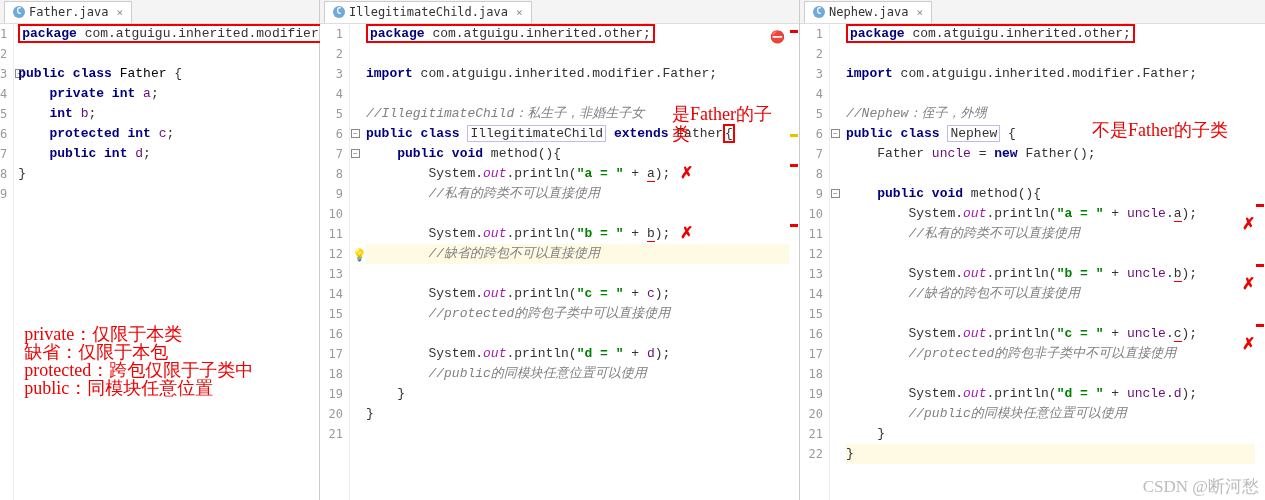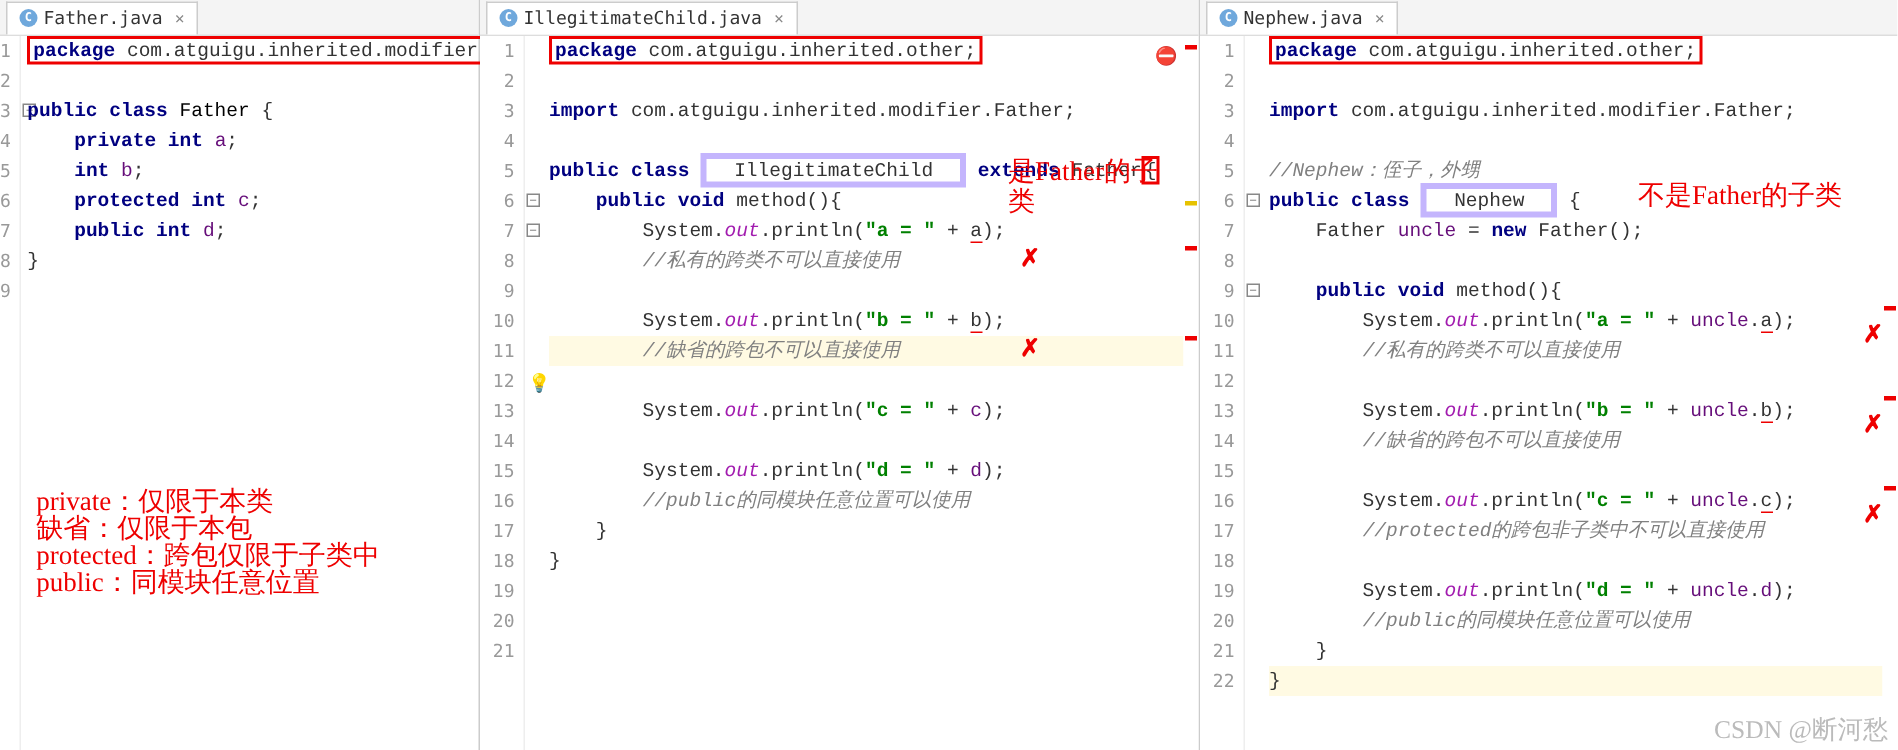--- a/index.html
+++ b/index.html
@@ -18,21 +18,21 @@
 .fold { position:absolute; left:1px; width:9px; height:9px; border:1px solid #888; font-size:8px; text-align:center; line-height:7px; color:#888; }
 .code { flex:1; font-family:Consolas,"Courier New",monospace; font-size:13px; line-height:20px; padding-left:4px; position:relative; }
 .code .line { height:20px; white-space:pre; }
 .kw { color:#000080; font-weight:bold; }
 .str { color:#008000; font-weight:bold; }
 .cmt { color:#808080; font-style:italic; }
 .field-i { color:#a21caf; font-style:italic; }
 .field { color:#660e7a; }
 .cls { color:#000; }
 .redbox { border:2px solid #e00; padding:0 2px; }
-.greybox { border:4px solid #c4b5fd; padding:0 18px; }
+.greybox { border:1px solid #c4b5fd; padding:0 2px; }
 .hl { background:#fffae3; }
 .anno { position:absolute; color:#e00; font-size:18px; font-family:"Microsoft YaHei"; }
 .xmark { position:absolute; color:#e00; font-size:16px; font-weight:bold; font-family:Arial; }
 .warn { position:absolute; color:#e00; font-size:12px; }
 .bulb { position:absolute; color:#e6c200; font-size:12px; }
 .watermark { position:absolute; bottom:2px; right:6px; color:#bbb; font-size:17px; font-family:"Microsoft YaHei"; }
 .underline-wavy { border-bottom:1px solid #e00; }
 .err-strip { width:10px; background:#fff; position:relative; }
 .err-mark { position:absolute; right:1px; width:8px; height:3px; }
 </style>
@@ -115,29 +115,31 @@
         </div>
         <div class="fold-col">
           <div class="fold" style="top: 105px;">−</div>
           <div class="fold" style="top: 125px;">−</div>
         </div>
         <div class="code">
           <div class="line"><span class="redbox"><span class="kw">package</span> com.atguigu.inherited.other;</span></div>
           <div class="line">&nbsp;</div>
           <div class="line"><span class="kw">import</span> com.atguigu.inherited.modifier.Father;</div>
           <div class="line">&nbsp;</div>
+          <div class="line"><span class="cmt">//IllegitimateChild：私生子，非婚生子女</span></div>
           <div class="line"><span class="kw">public class</span> <span class="greybox">IllegitimateChild</span> <span class="kw">extends</span> Father<span class="redbox" style="padding:0">{</span></div>
           <div class="line">    <span class="kw">public void</span> method(){</div>
           <div class="line">        System.<span class="field-i">out</span>.println(<span class="str">"a = "</span> + <span class="underline-wavy">a</span>);</div>
           <div class="line">        <span class="cmt">//私有的跨类不可以直接使用</span></div>
           <div class="line">&nbsp;</div>
           <div class="line">        System.<span class="field-i">out</span>.println(<span class="str">"b = "</span> + <span class="underline-wavy">b</span>);</div>
           <div class="line hl">        <span class="cmt">//缺省的跨包不可以直接使用</span></div>
           <div class="line">&nbsp;</div>
           <div class="line">        System.<span class="field-i">out</span>.println(<span class="str">"c = "</span> + <span class="field">c</span>);</div>
+          <div class="line">        <span class="cmt">//protected的跨包子类中可以直接使用</span></div>
           <div class="line">&nbsp;</div>
           <div class="line">        System.<span class="field-i">out</span>.println(<span class="str">"d = "</span> + <span class="field">d</span>);</div>
           <div class="line">        <span class="cmt">//public的同模块任意位置可以使用</span></div>
           <div class="line">    }</div>
           <div class="line">}</div>
           <div class="line">&nbsp;</div>
           <div class="anno" style="top: 80px; left: 310px;">是Father的子类</div>
           <div class="xmark" style="top: 139px; left: 318px;">✗</div>
           <div class="xmark" style="top: 199px; left: 318px;">✗</div>
           <div class="warn" style="top: 4px; right: 4px;">⛔</div>

